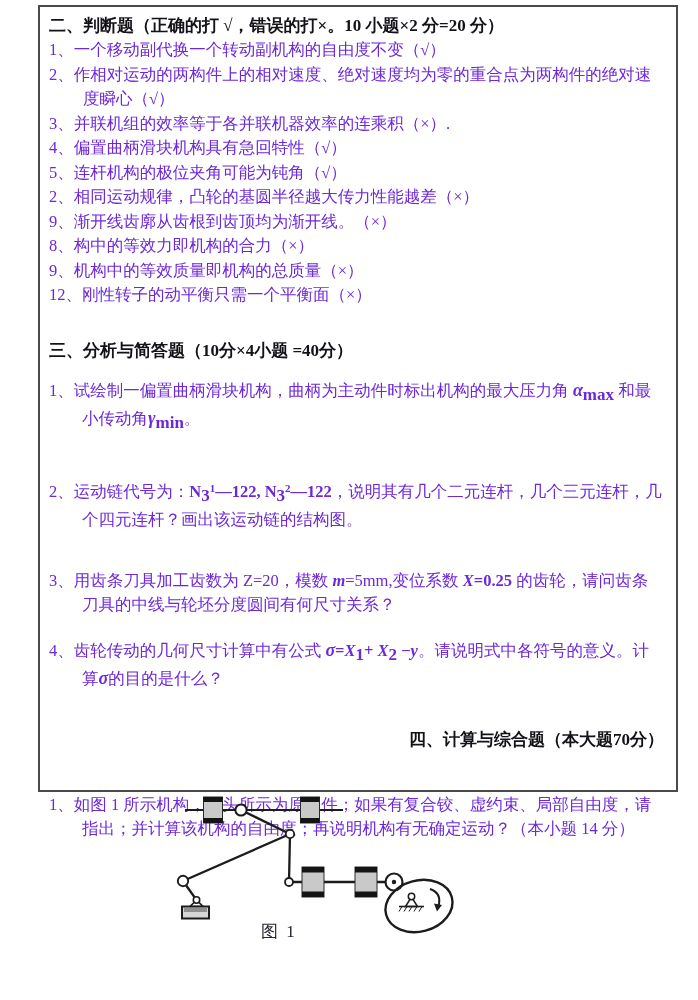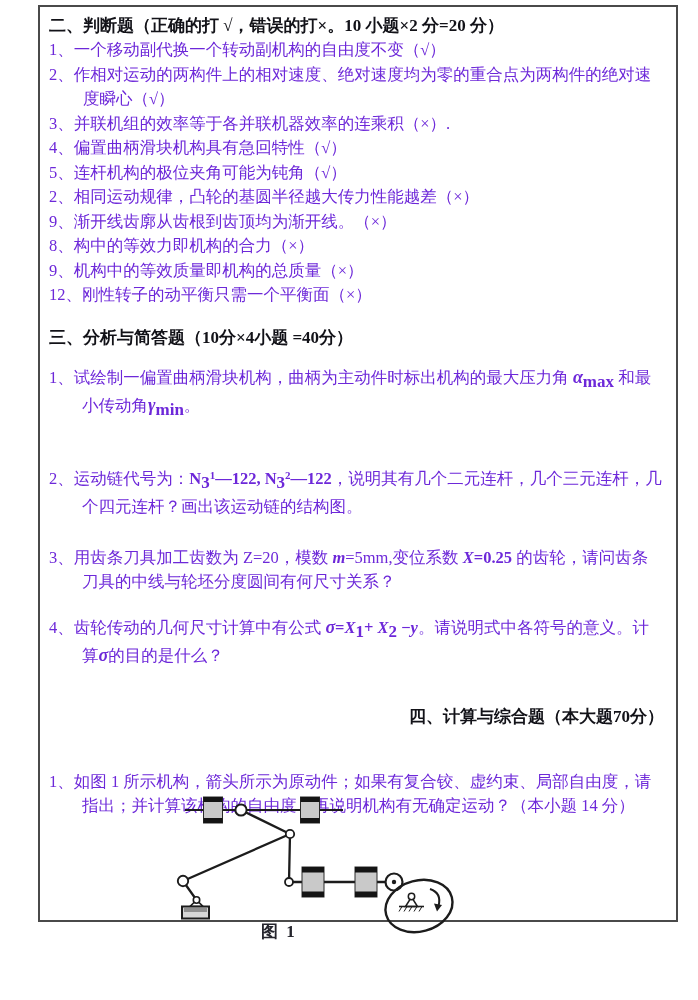--- a/index.html
+++ b/index.html
@@ -6,62 +6,61 @@
   html, body { margin: 0; padding: 0; }
   body {
     width: 698px; height: 1000px;
     position: relative;
     background: #ffffff;
     font-family: "Liberation Serif", "DejaVu Serif", serif;
   }
   .page {
     position: absolute;
     left: 38px; top: 5px;
-    width: 640px; height: 917px;
+    width: 640px; height: 787px;
     background: #ffffff;
     border: 2px solid #4a4a4a;
     padding: 6px 12px 0 9px;
   }
   .heading {
     font-weight: bold;
     color: #121218;
     font-size: 17px;
     line-height: 25px;
   }
   .tf-item, .q-item, .plain-line {
     color: #6d28d9;
     font-size: 16.5px;
     line-height: 24.5px;
   }
   .tf-item { padding-left: 34px; text-indent: -34px; }
   .q-item  { padding-left: 33px; text-indent: -33px; }
-  .mt-sec3 { margin-top: 17px; }
+  .mt-sec3 { margin-top: 30px; }
   .mt-q1 { margin-top: 16px; }
   .mt-q2 { margin-top: 40px; }
-  .mt-q3 { margin-top: 26px; }
+  .mt-q3 { margin-top: 36px; }
   .mt-q4 { margin-top: 21px; }
   .mt-sec4 { margin-top: 35px; text-align: right; }
   .mt-s4q1 { margin-top: 41px; }
   .b  { font-weight: bold; }
   .bi { font-weight: bold; font-style: italic; }
   .gk { font-size: 18px; line-height: 1; }
   .sb { font-size: 17px; font-weight: bold; vertical-align: -4px; }
   .sp { font-size: 11px; font-weight: bold; vertical-align: 5px; }
   .diagram {
     position: absolute;
     left: 128px; top: 783px;
     width: 312px; height: 166px;
   }
   .fig-caption {
     position: absolute;
     left: 221px; top: 913px;
     color: #26262e;
     font-size: 17px;
     letter-spacing: 2px;
-    font-weight: bold;
   }
 </style>
 </head>
 <body>
 
 <div class="page">
 
   <div class="heading">二、判断题（正确的打 √，错误的打×。10 小题×2 分=20 分）</div>
 
   <div class="tf-item">1、一个移动副代换一个转动副机构的自由度不变（√）</div>

